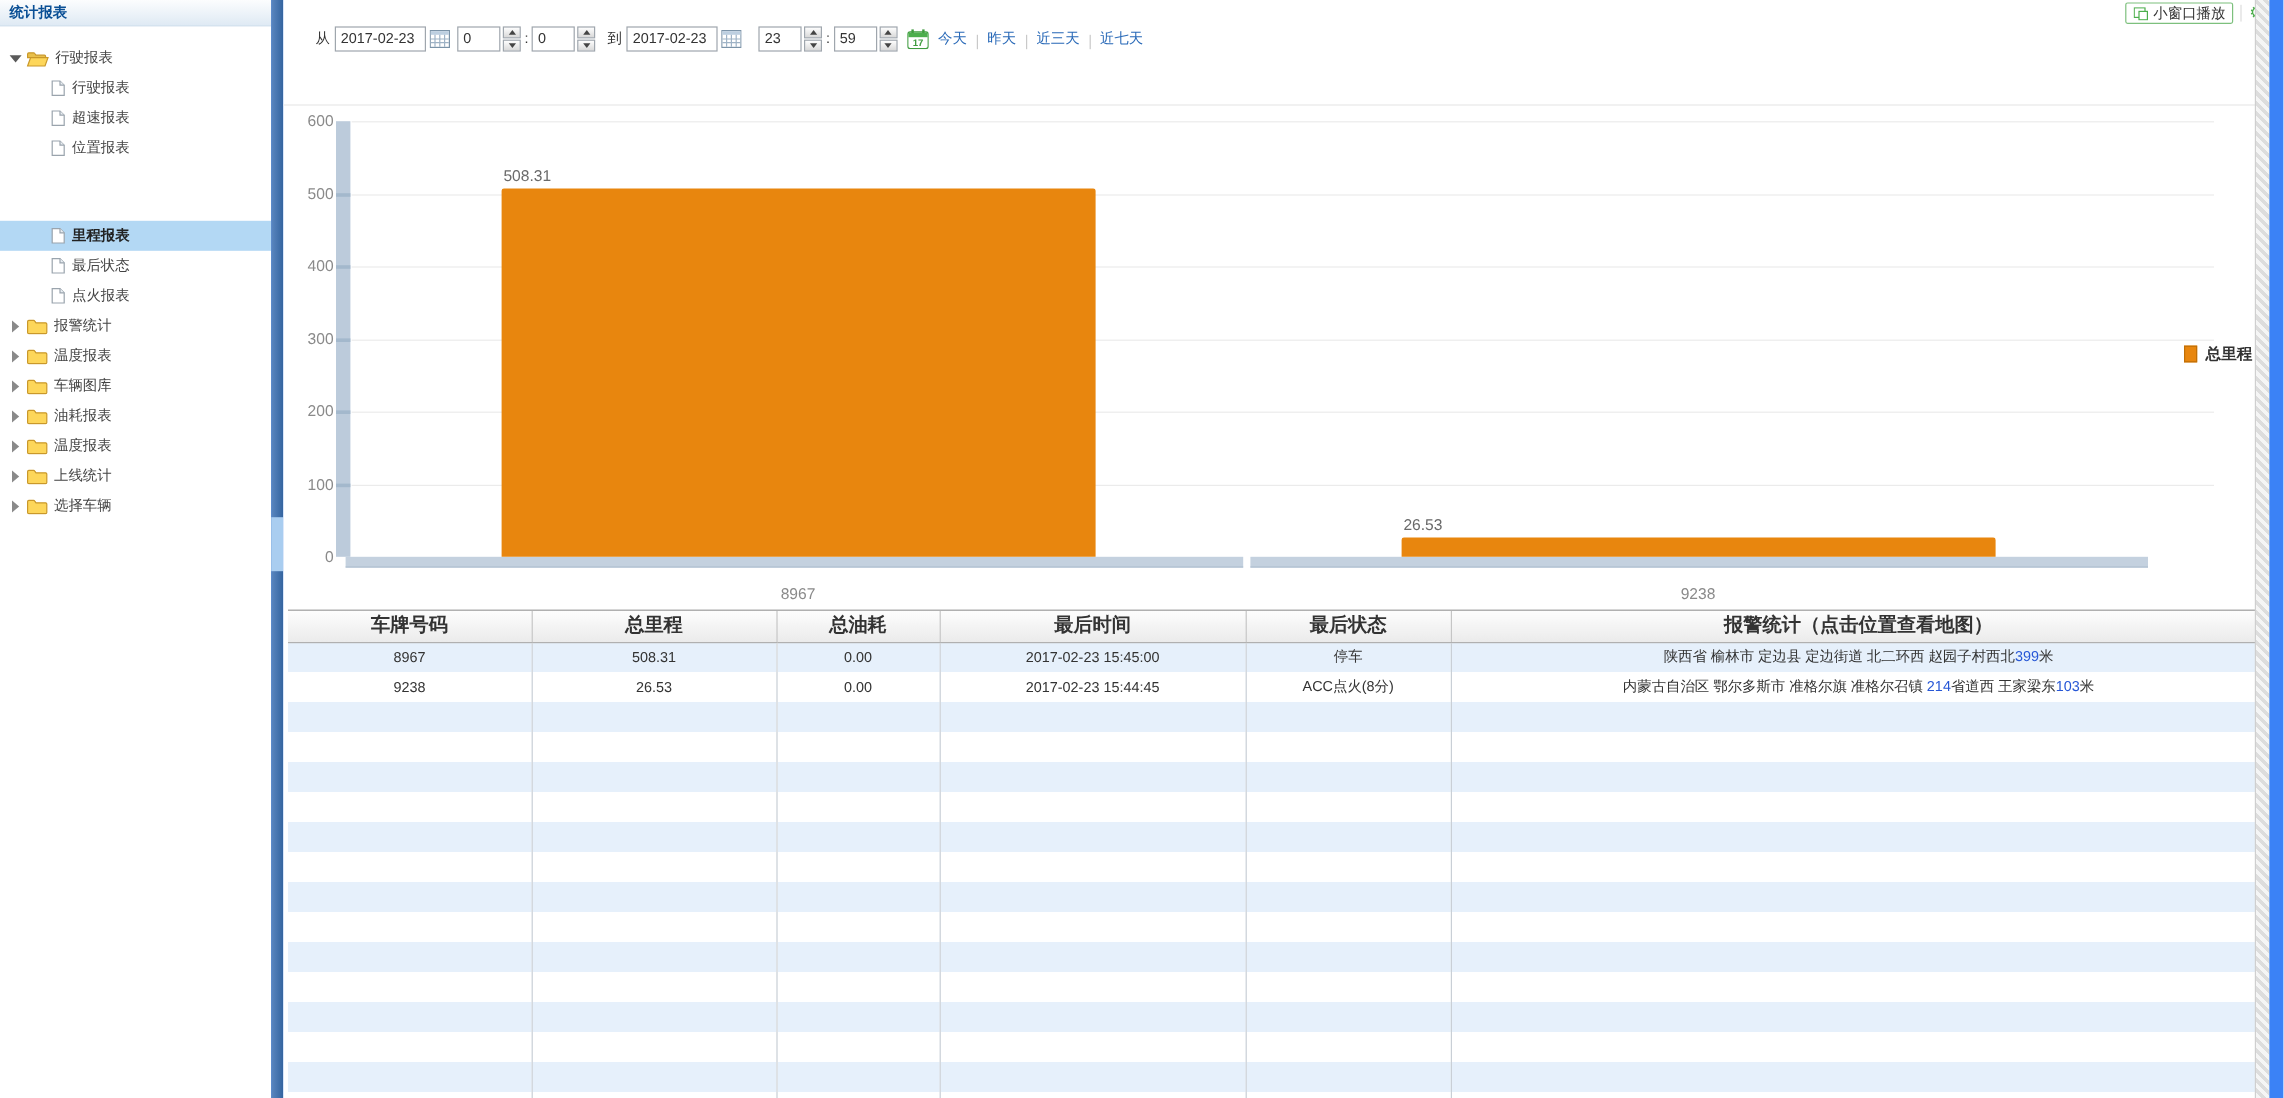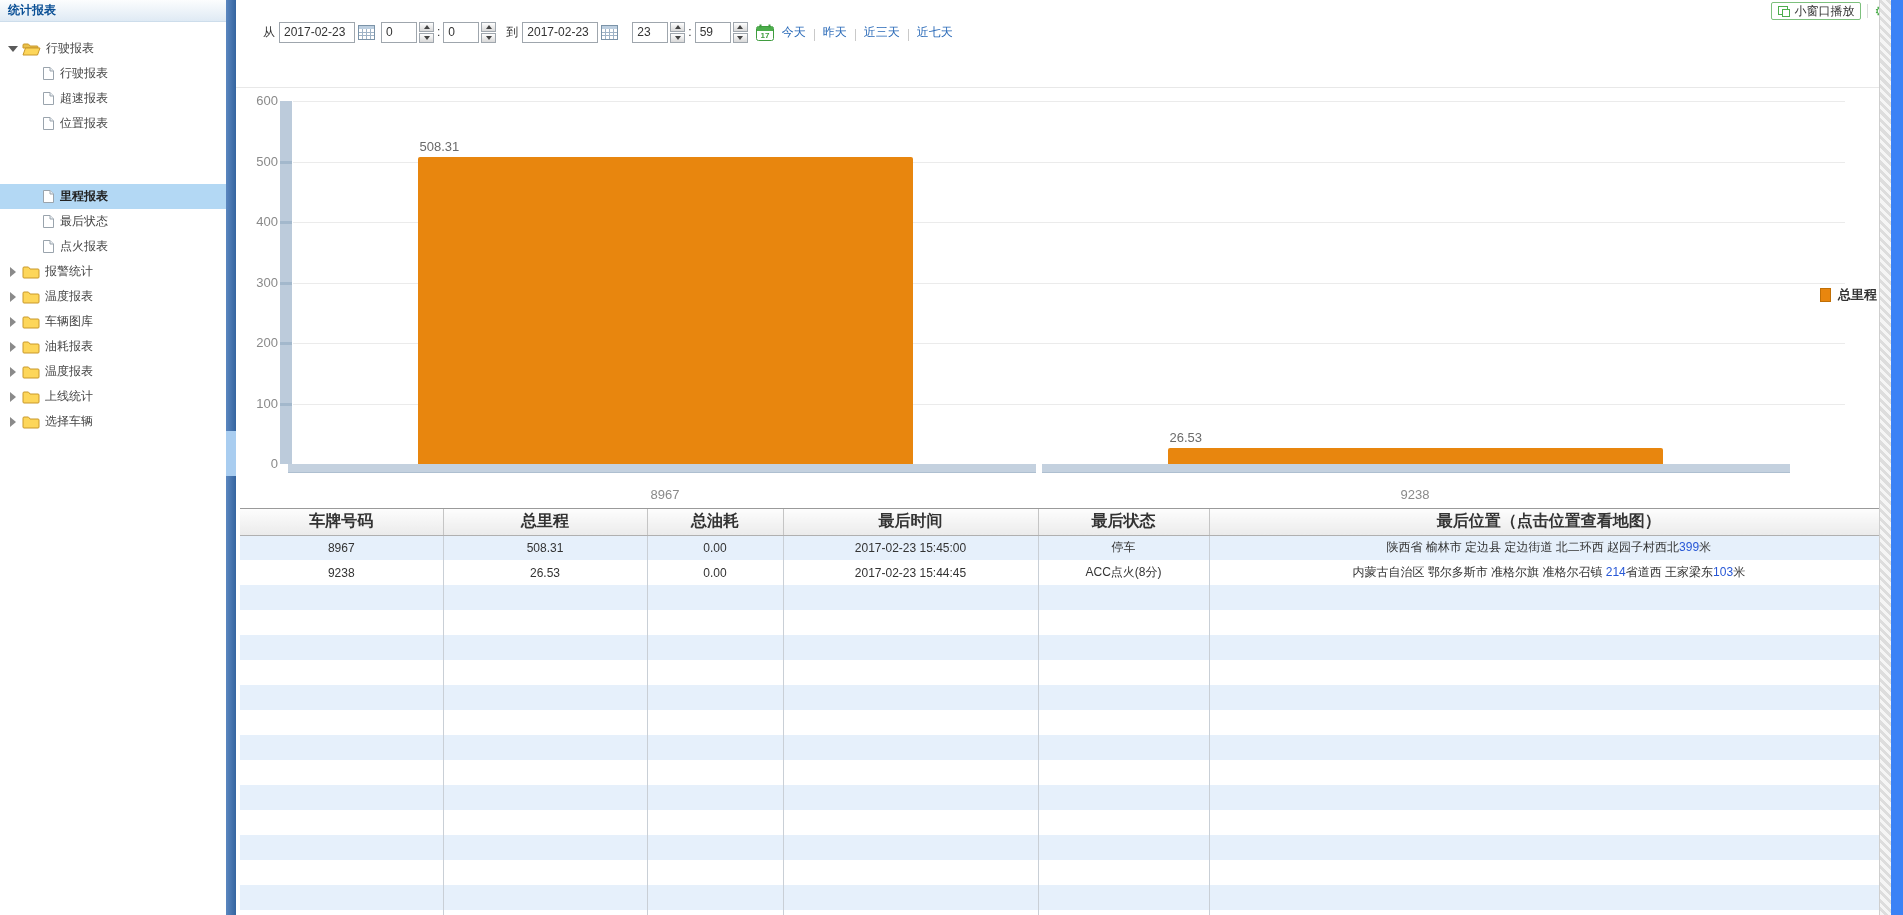--- a/index.html
+++ b/index.html
@@ -380,21 +380,21 @@
 
     <div id="grid">
         <table>
           <thead>
             <tr>
               <th style="width: 203px;">车牌号码</th>
               <th style="width: 204px;">总里程</th>
               <th style="width: 136px;">总油耗</th>
               <th style="width: 255px;">最后时间</th>
               <th style="width: 171px;">最后状态</th>
-              <th style="width: 679px;">最后位置（点击位置查看地图）</th>
+              <th style="width: 679px;">报警统计（点击位置查看地图）</th>
             </tr>
           </thead>
           <tbody>
             <tr class="blue">
               <td>8967</td>
               <td>508.31</td>
               <td>0.00</td>
               <td>2017-02-23 15:45:00</td>
               <td>停车</td>
               <td class="addr">陕西省 榆林市 定边县 定边街道 北二环西 赵园子村西北<span class="num">399</span>米</td>

